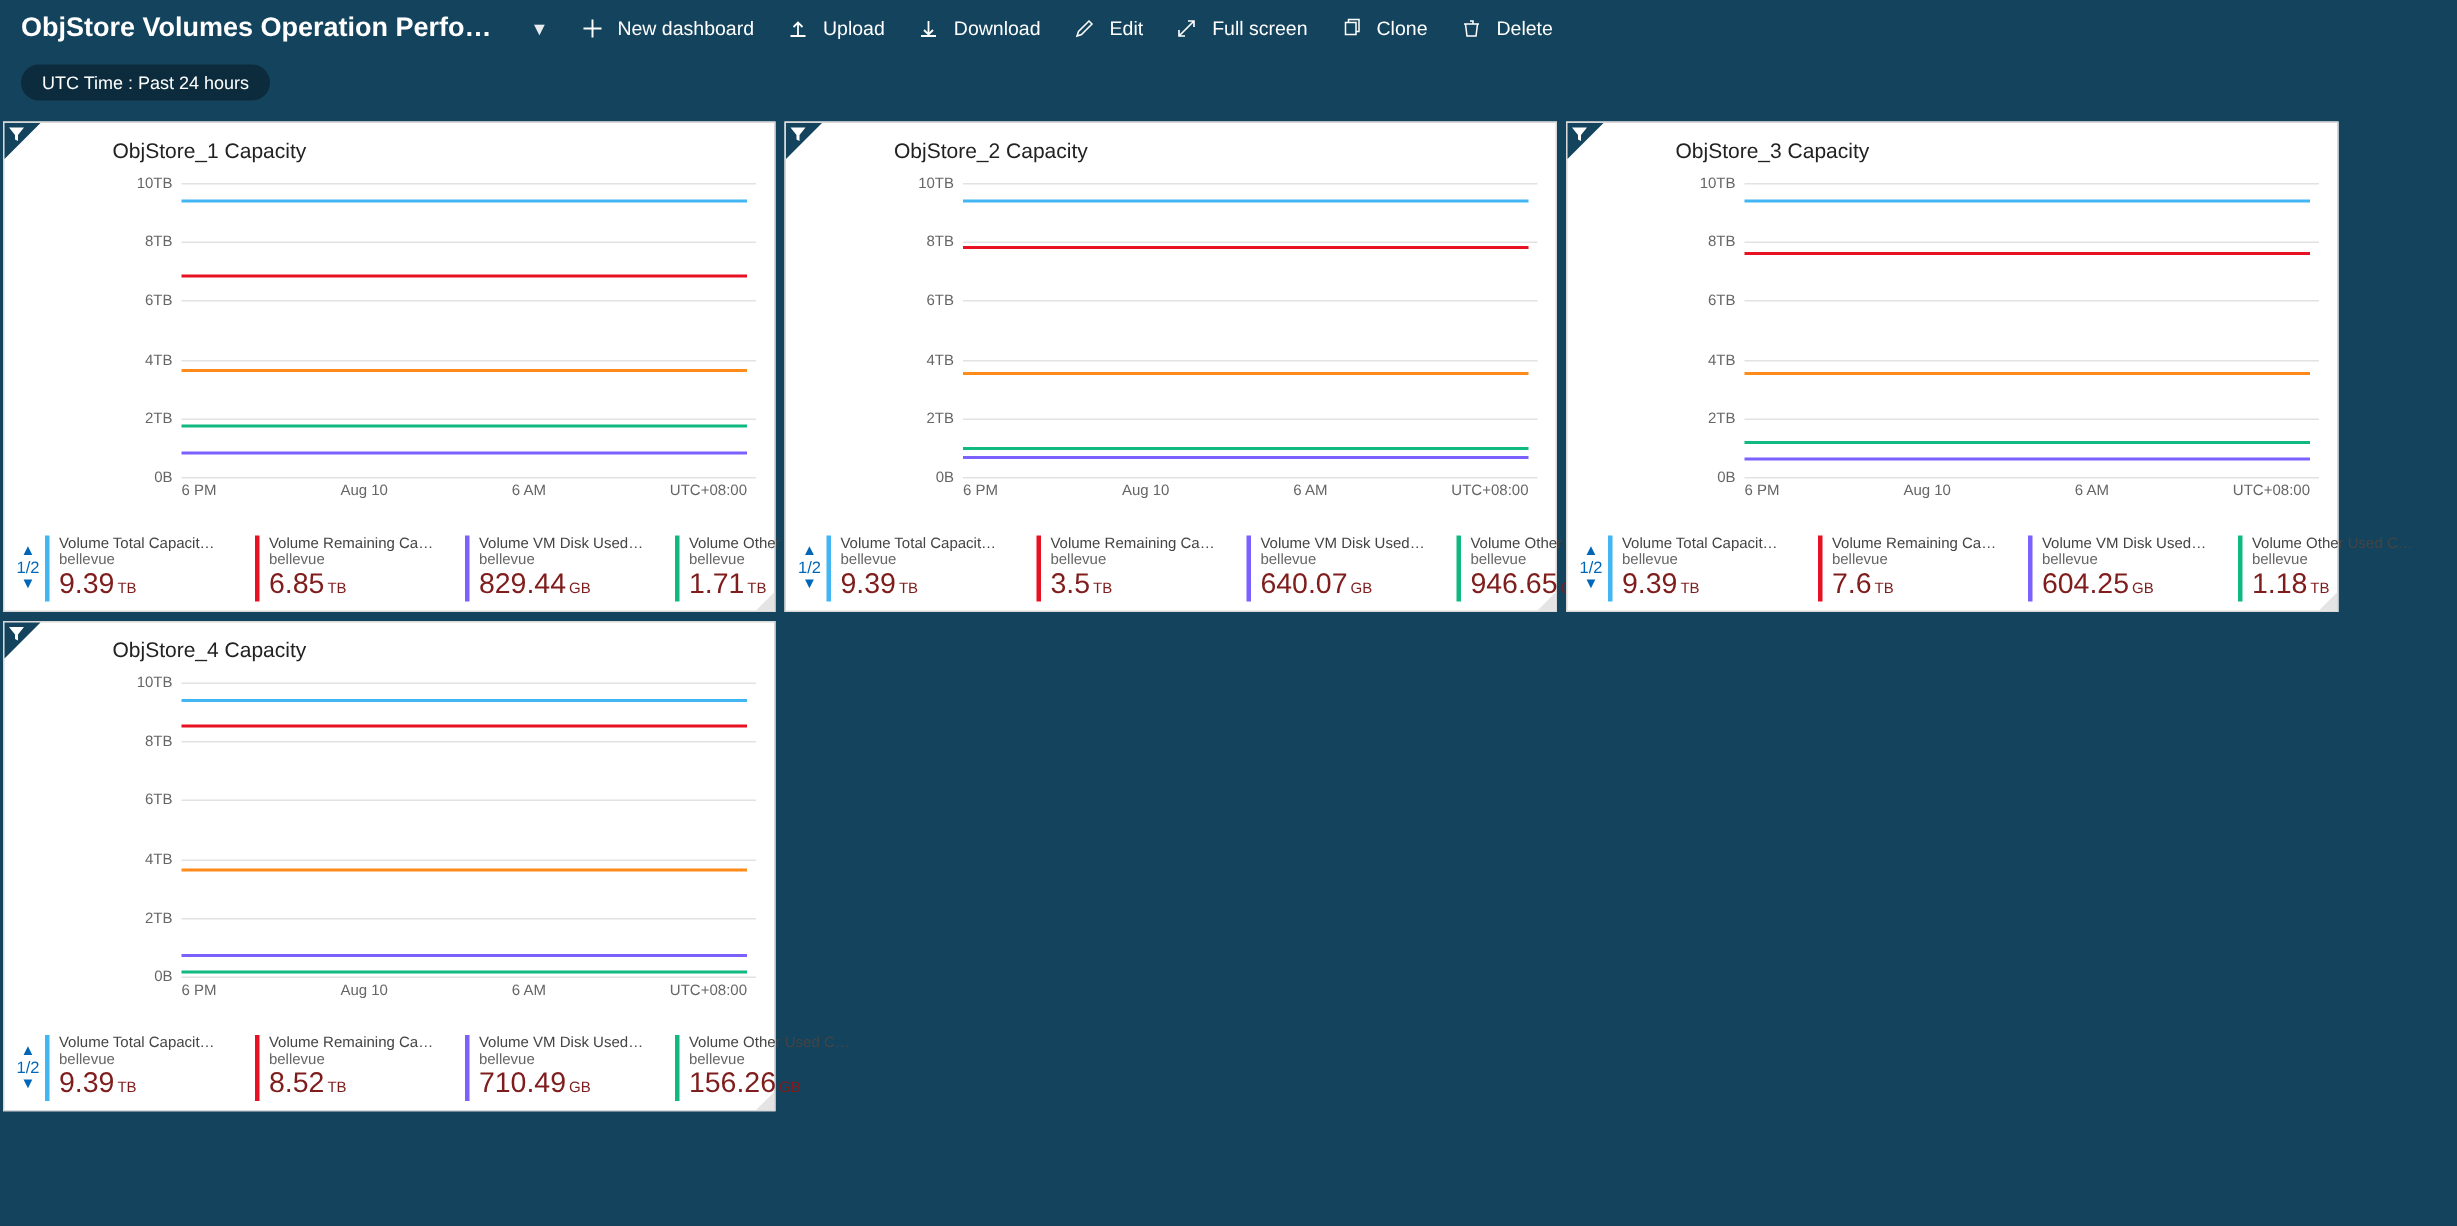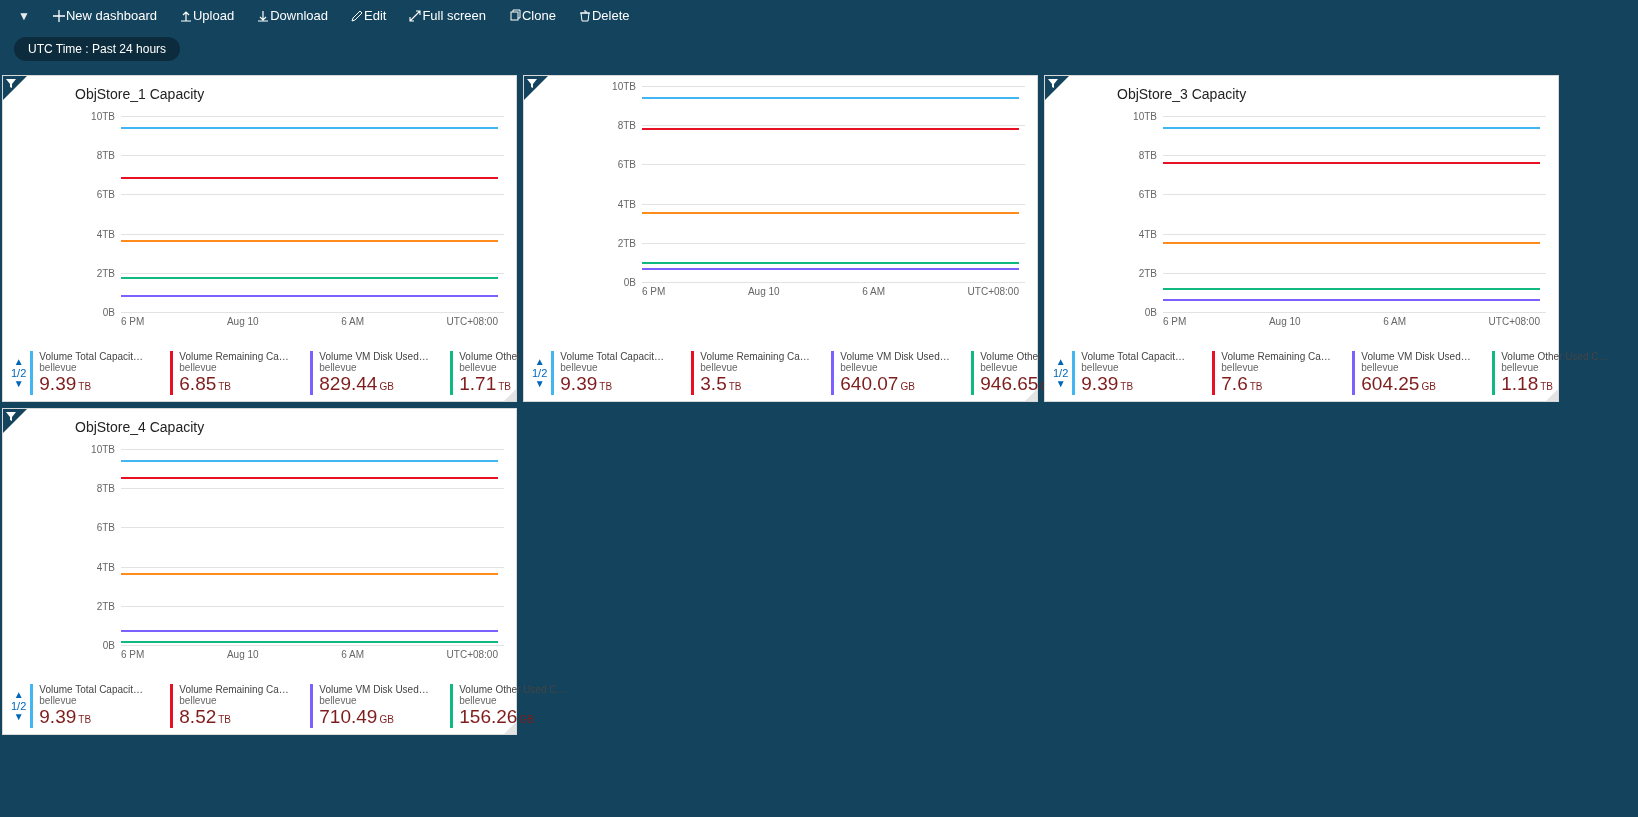--- a/index.html
+++ b/index.html
@@ -1,21 +1,21 @@
 <!DOCTYPE html>
 <html><head>
 <meta charset="utf-8">
 <style>
   html,body{margin:0;padding:0;font-family:"Segoe UI",Arial,sans-serif;background:#14435d;color:#fff;}
   #app{width:1638px;}
   
   .hdr{display:flex;align-items:center;gap:22px;padding:8px 14px;font-size:14px;}
   .title{font-size:18px;font-weight:600;white-space:nowrap;}
   .chev{font-size:12px;opacity:.9;margin-left:4px;}
-  .hbtn{display:flex;align-items:center;gap:0;cursor:pointer;font-size:13px;}
+  .hbtn{display:flex;align-items:center;gap:10px;cursor:pointer;font-size:13px;}
   .hbtn .ic{width:14px;height:14px;display:inline-block;}
   .pill{background:#0c2c3d;border-radius:14px;padding:5px 14px;font-size:12px;margin:6px 14px 14px;display:inline-block;}
   .pill b{font-weight:400;}
   
   .grid{display:flex;flex-wrap:wrap;gap:6px;padding:0 2px;}
   .tile{position:relative;width:515px;height:327px;background:#fff;color:#222;border:1px solid #d8d8d8;box-sizing:border-box;padding-left:44px;}
   .badge{position:absolute;top:0;left:0;width:0;height:0;border-top:24px solid #14435d;border-right:24px solid transparent;}
   .badge svg{position:absolute;top:-22px;left:2px;}
   .ttitle{font-size:14px;font-weight:400;padding:10px 12px 4px 28px;color:#222;}
   
@@ -38,20 +38,21 @@
   .corner{position:absolute;right:0;bottom:0;width:0;height:0;border-bottom:12px solid #ddd;border-left:12px solid transparent;opacity:.8;}
 </style>
 </head>
 <body>
 <div id="app">
 
 
 
 
 <div class="hdr">
+  <span class="title">ObjStore Volumes Operation Perfo…</span>
   <span class="chev">▼</span>
 
   <span class="hbtn">
     <span class="ic">
       <svg viewBox="0 0 14 14" width="14" height="14">
             <path d="M7 1v12M1 7h12" stroke="#fff" stroke-width="1.3"></path>
           </svg>
     </span>
     <span>New dashboard</span>
   </span>
@@ -189,20 +190,21 @@
           </div>
         </div>
         <div class="corner"></div>
       </div>
       <div class="tile">
         <div class="badge">
           <svg width="12" height="12" viewBox="0 0 12 12">
             <path d="M1 1h10L7 6v4L5 9V6L1 1z" fill="#fff"></path>
           </svg>
         </div>
+        <div class="ttitle">ObjStore_2 Capacity</div>
         <div class="chart">
           <div class="grow" style="top: 196px;">
             <span>0B</span>
           </div>
           <div class="grow" style="top: 156.8px;">
             <span>2TB</span>
           </div>
           <div class="grow" style="top: 117.6px;">
             <span>4TB</span>
           </div>

